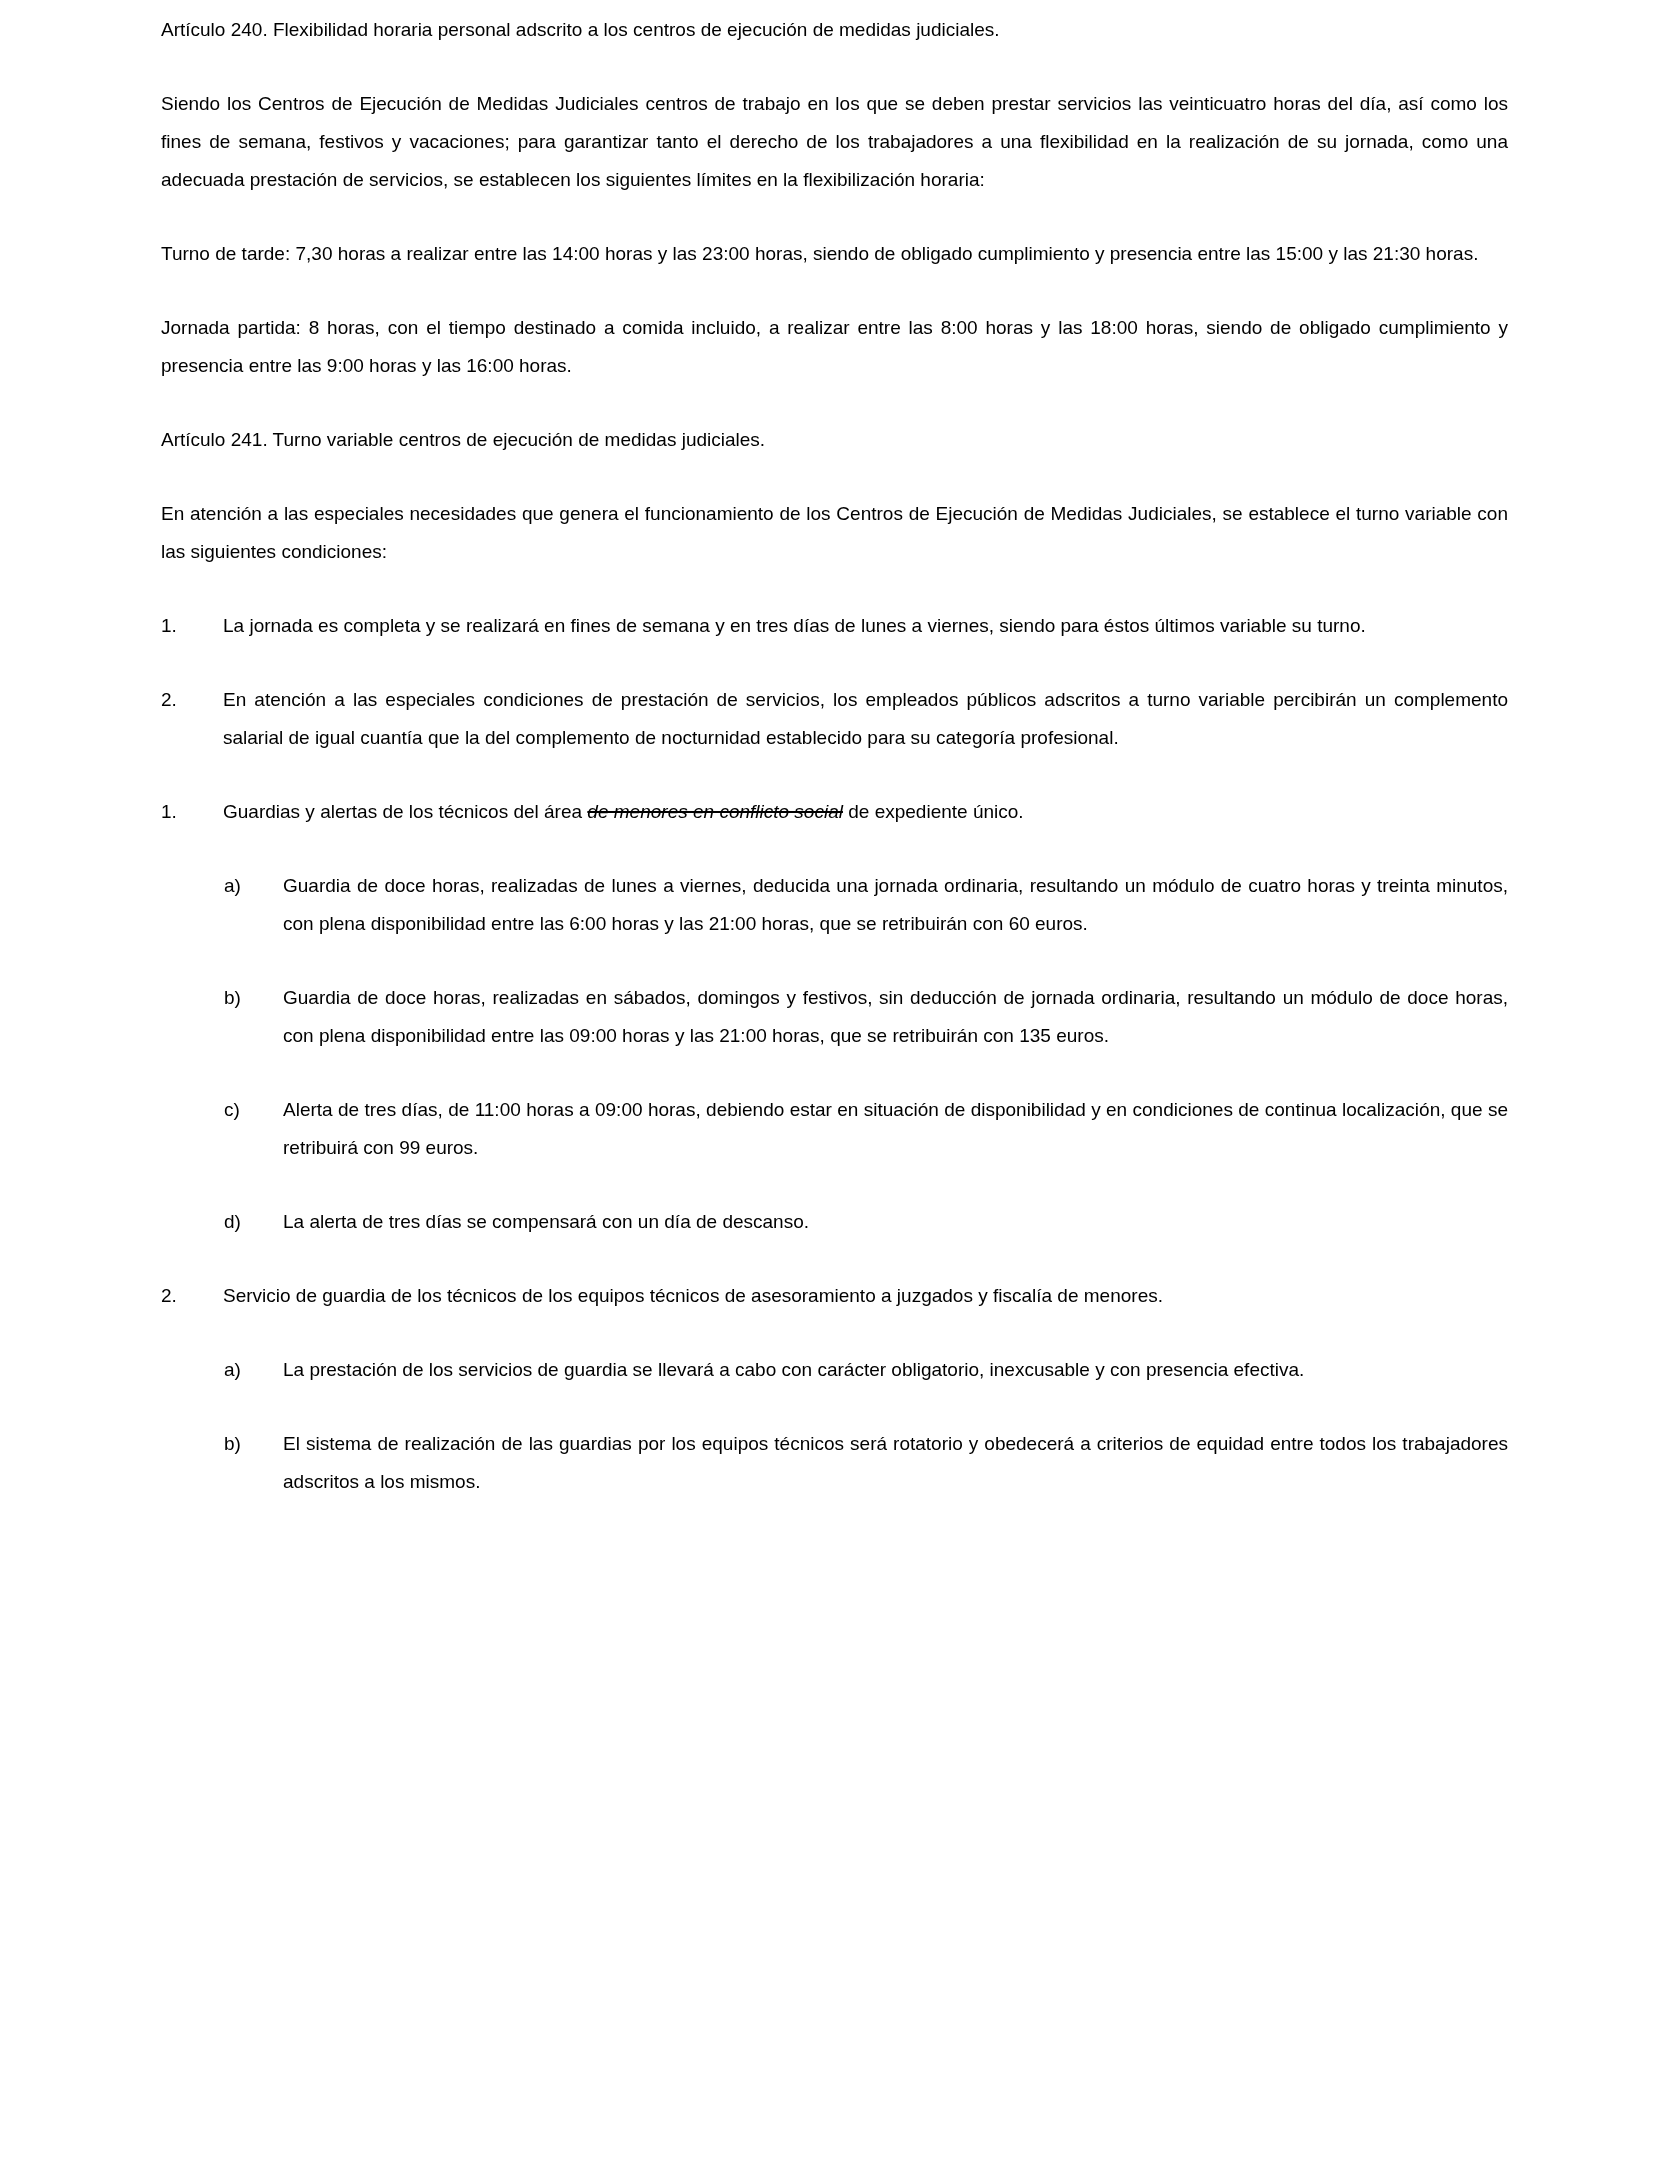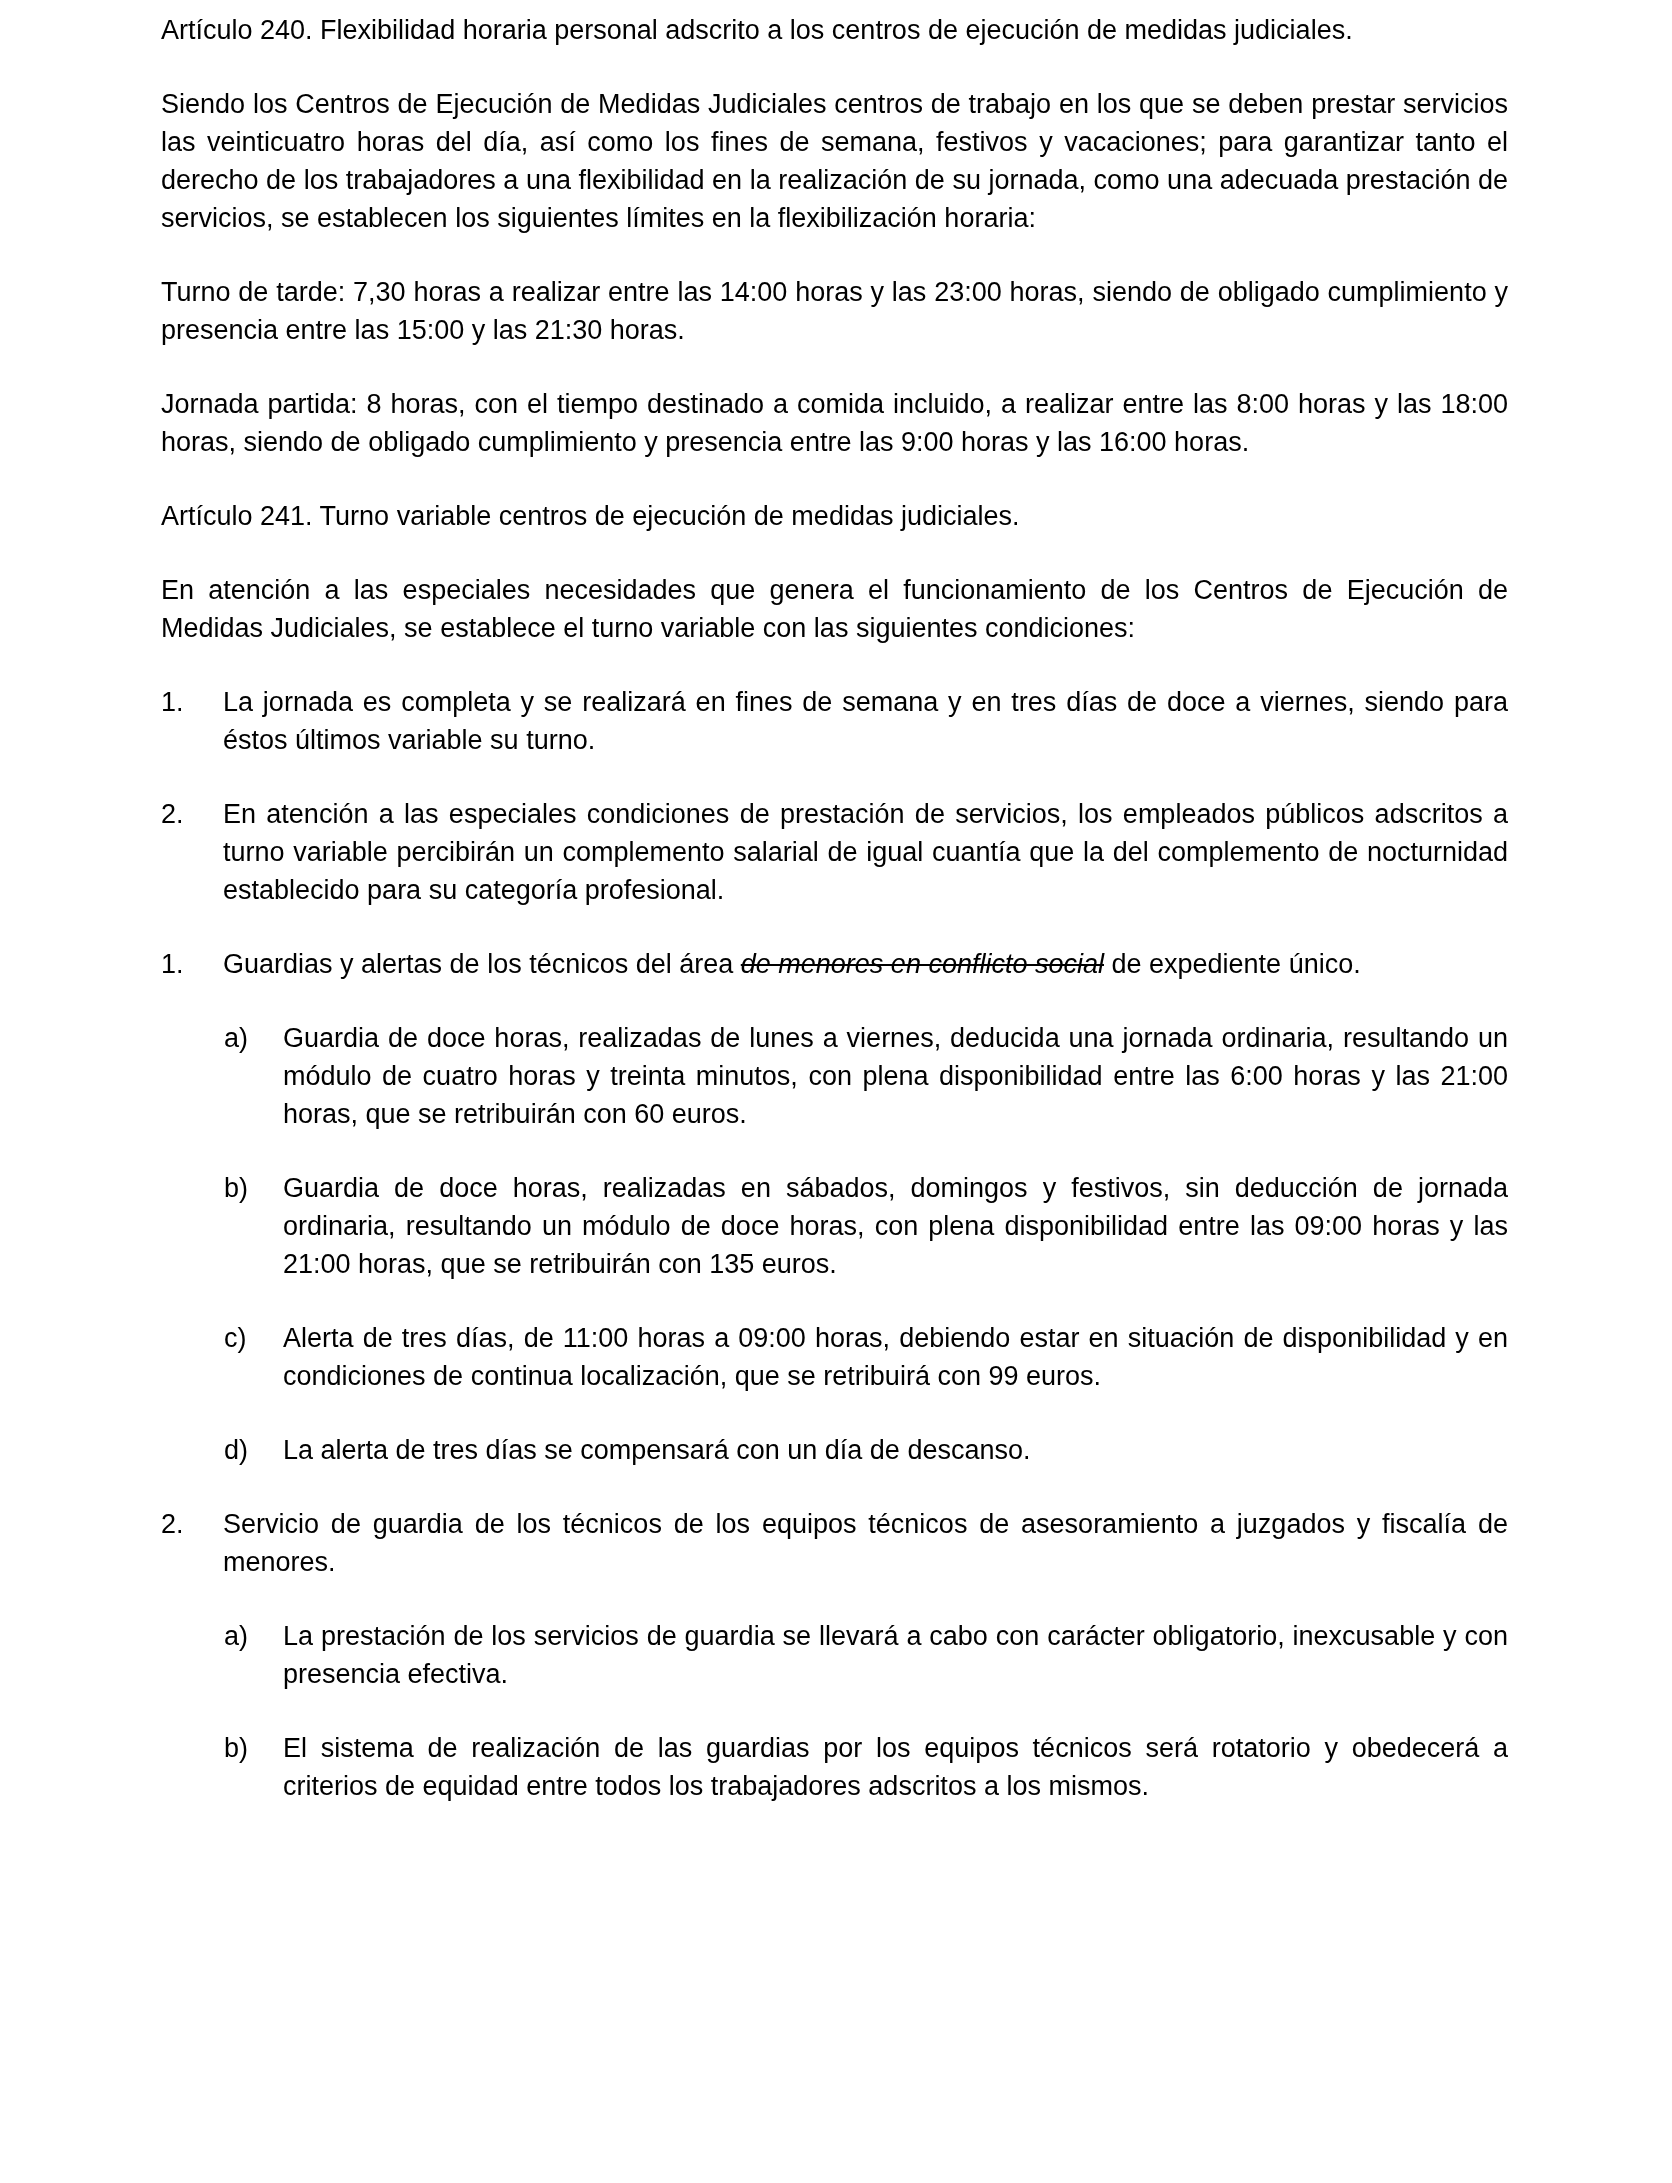--- a/index.html
+++ b/index.html
@@ -9,21 +9,21 @@
   }
   .page {
     position: relative;
     width: 1672px;
     height: 2183px;
     box-sizing: border-box;
     padding: 10.6px 164px 15px 161px;
     background: #ffffff;
     color: #000000;
     font-family: "Liberation Sans", "DejaVu Sans", sans-serif;
-    font-size: 27px;
+    font-size: 19px;
     line-height: 38px;
     overflow: hidden;
   }
   .block {
     margin: 0 0 36px 0;
     text-align: justify;
   }
   .heading {
     font-weight: normal;
   }
@@ -72,21 +72,21 @@
   <p class="block">Turno de tarde: 7,30 horas a realizar entre las 14:00 horas y las 23:00 horas, siendo de obligado cumplimiento y presencia entre las 15:00 y las 21:30 horas.</p>
 
   <p class="block">Jornada partida: 8 horas, con el tiempo destinado a comida incluido, a realizar entre las 8:00 horas y las 18:00 horas, siendo de obligado cumplimiento y presencia entre las 9:00 horas y las 16:00 horas.</p>
 
   <p class="block heading">Artículo 241. Turno variable centros de ejecución de medidas judiciales.</p>
 
   <p class="block">En atención a las especiales necesidades que genera el funcionamiento de los Centros de Ejecución de Medidas Judiciales, se establece el turno variable con las siguientes condiciones:</p>
 
   <div class="block num-item">
     <span class="num">1.</span>
-    <p class="num-text">La jornada es completa y se realizará en fines de semana y en tres días de doce a viernes, siendo para éstos últimos variable su turno.</p>
+    <p class="num-text">La jornada es completa y se realizará en fines de semana y en tres días de lunes a viernes, siendo para éstos últimos variable su turno.</p>
   </div>
 
   <div class="block num-item">
     <span class="num">2.</span>
     <p class="num-text">En atención a las especiales condiciones de prestación de servicios, los empleados públicos adscritos a turno variable percibirán un complemento salarial de igual cuantía que la del complemento de nocturnidad establecido para su categoría profesional.</p>
   </div>
 
 
   <div class="block num-item">
     <span class="num">1.</span>

